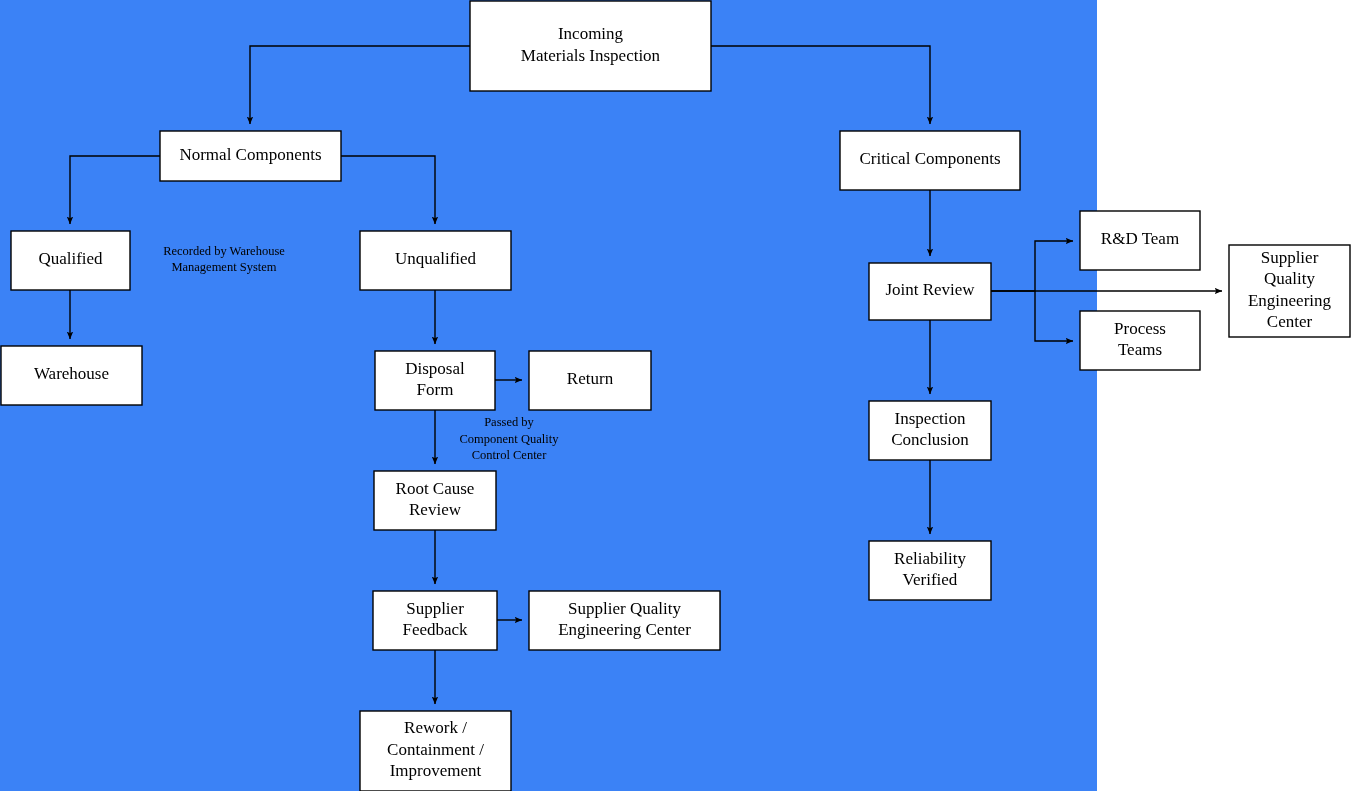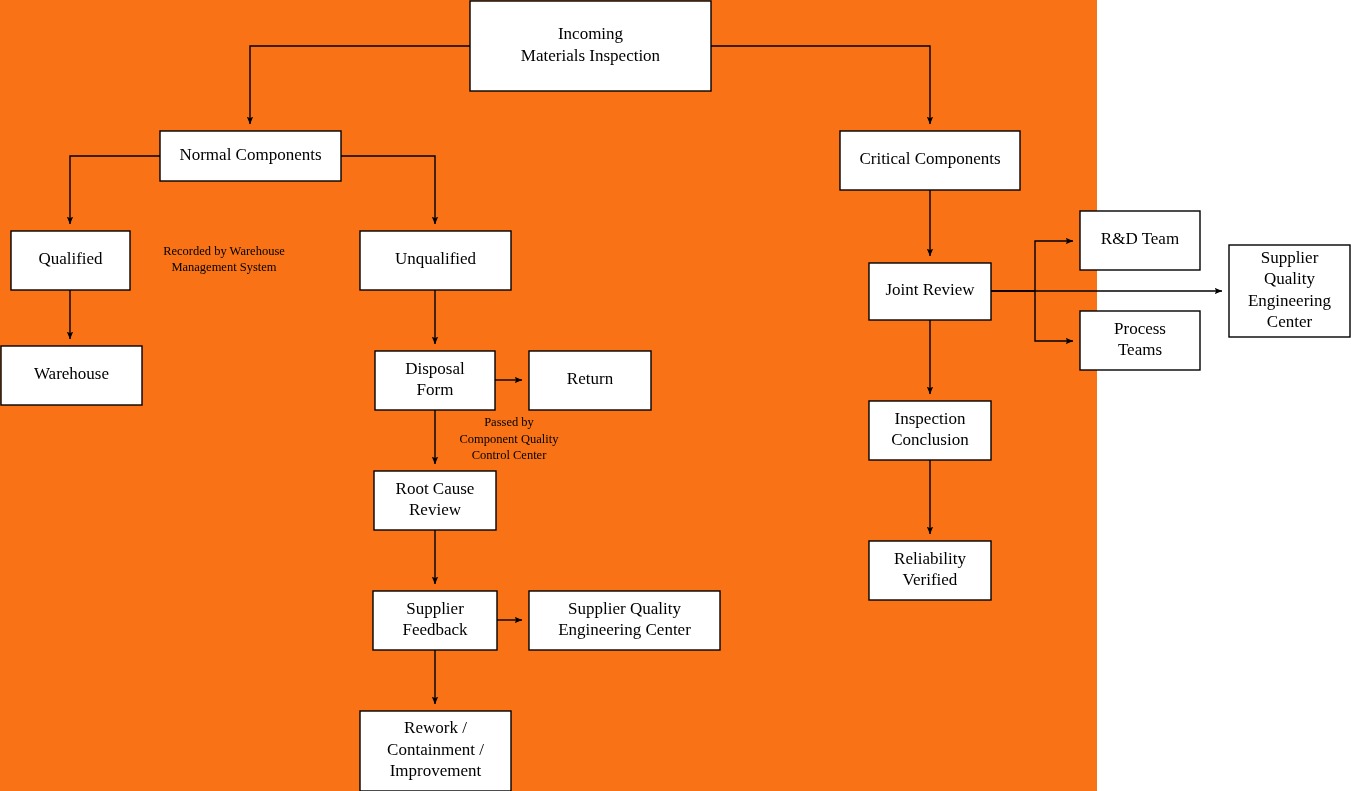--- a/index.html
+++ b/index.html
@@ -11,21 +11,21 @@
   body {
     width: 1351px;
     height: 791px;
     overflow: hidden;
     font-family: "Liberation Serif", "DejaVu Serif", serif;
   }
   #flow-root {
     position: relative;
     width: 1097px;
     height: 791px;
-    background: #f97316;
+    background: #3b82f6;
   }
   svg#flow-svg {
     position: absolute;
     top: 0;
     left: 0;
     width: 1351px;
     height: 791px;
     display: block;
   }
   .node-rect {

